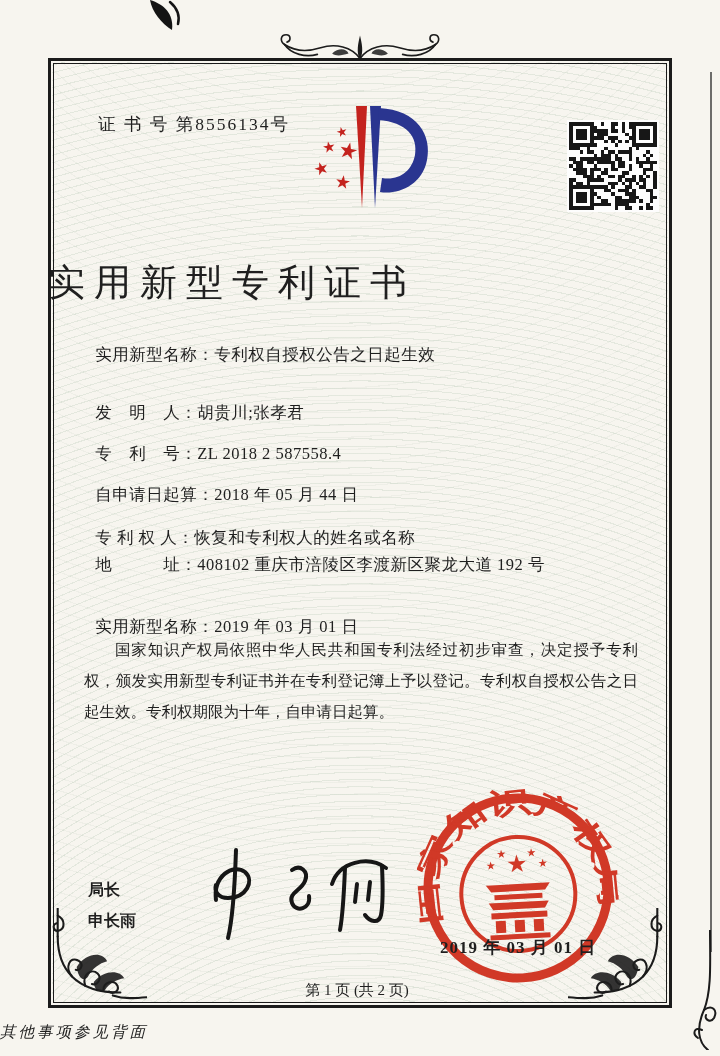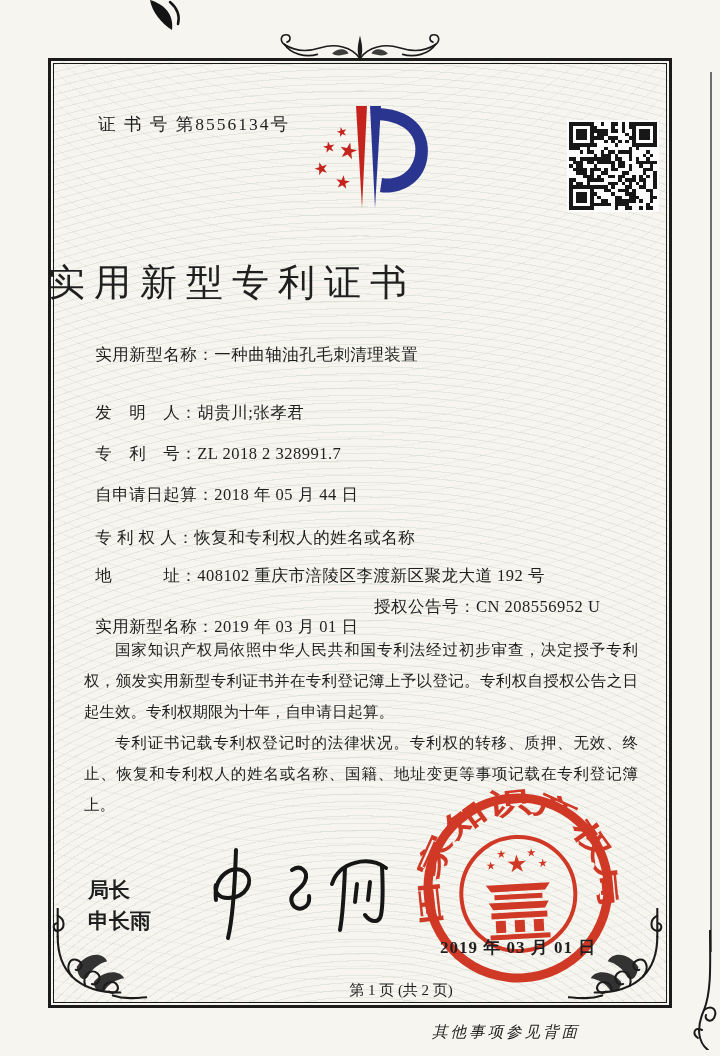--- a/index.html
+++ b/index.html
@@ -51,34 +51,34 @@
   .row .val{white-space:pre;}
   .pair2{position:absolute;left:288px;top:0;white-space:pre;}
   .paras{
     position:absolute;left:84px;top:634px;width:554px;
     font-size:15.5px;line-height:31px;text-align:justify;font-family:Liberation Serif, serif;
   }
   .paras p{margin:0;text-indent:2em;}
   .signer{
     position:absolute;left:88px;top:874px;
     font-family:"Liberation Sans","DejaVu Sans",sans-serif;
-    font-weight:bold;font-size:21px;line-height:31px;
+    font-weight:bold;font-size:16px;line-height:31px;
   }
   .signature{position:absolute;left:188px;top:838px;width:220px;height:108px;}
   .seal{position:absolute;left:418px;top:788px;width:200px;height:200px;opacity:.95;transform:rotate(-3deg);}
   .seal-date{
     position:absolute;left:440px;top:936px;
     font-size:17px;font-weight:600;letter-spacing:1px;white-space:pre;
   }
   .page-info{
     position:absolute;left:48px;top:981px;width:618px;text-align:center;
-    font-size:15px;white-space:pre;margin-left:44px;
+    font-size:15px;white-space:pre;
   }
   .back-note{
-    position:absolute;left:0;top:1022px;width:580px;text-align:right;
+    position:absolute;left:0;top:1022px;width:580px;text-align:left;
     font-size:15.5px;font-style:italic;letter-spacing:3px;white-space:pre;
   }
   .corner-orn{position:absolute;width:95px;height:95px;}
   .corner-bl{left:52px;top:908px;}
   .corner-br{left:568px;top:908px;transform:scaleX(-1);}
   .top-orn{position:absolute;left:278px;top:28px;width:164px;height:38px;}
   .frag-tl{position:absolute;left:144px;top:0;width:40px;height:36px;}
   .edge-line{position:absolute;left:710px;top:72px;width:2px;height:880px;background:rgba(35,35,35,.65);}
   .edge-curl{position:absolute;left:688px;top:930px;width:30px;height:120px;}
 </style>
@@ -783,45 +783,43 @@
     <div class="qd"></div>
     <div></div>
     <div class="qd"></div>
     <div class="qd"></div>
     <div></div>
   </div>
 
 <div class="title">实用新型专利证书</div>
 
 <div class="row" style="top:324px">
-  <span class="lab">实用新型名称：</span><span class="val">一种曲轴油孔毛刺清理装置</span>
+  <span class="lab">实用新型名称：</span><span class="val">专利权自授权公告之日起生效</span>
 </div>
 <div class="row" style="top:382px">
   <span class="lab">发　明　人：</span><span class="val">胡贵川;张孝君</span>
 </div>
 <div class="row" style="top:423px">
-  <span class="lab">专　利　号：</span><span class="val">ZL 2018 2 328991.7</span>
+  <span class="lab">专　利　号：</span><span class="val">ZL 2018 2 587558.4</span>
 </div>
 <div class="row" style="top:464px">
   <span class="lab">自申请日起算：</span><span class="val">2018 年 05 月 44 日</span>
 </div>
 <div class="row" style="top:507px">
   <span class="lab">专 利 权 人：</span><span class="val">恢复和专利权人的姓名或名称</span>
 </div>
-<div class="row" style="top:545px">
+<div class="row" style="top:534px">
   <span class="lab">地　　　址：</span><span class="val">408102 重庆市涪陵区李渡新区聚龙大道 192 号</span>
 </div>
 <div class="row" style="top:596px">
   <span class="lab">实用新型名称：</span><span class="val">2019 年 03 月 01 日</span>
-  <span class="pair2"><span class="lab">授权公告号：</span><span class="val">CN 208556952 U</span></span>
 </div>
 
 <div class="paras">
   <p>国家知识产权局依照中华人民共和国专利法经过初步审查，决定授予专利权，颁发实用新型专利证书并在专利登记簿上予以登记。专利权自授权公告之日起生效。专利权期限为十年，自申请日起算。</p>
-  <p>专利证书记载专利权登记时的法律状况。专利权的转移、质押、无效、终止、恢复和专利权人的姓名或名称、国籍、地址变更等事项记载在专利登记簿上。</p>
 </div>
 
 <div class="signer">
   <div>局长</div>
   <div>申长雨</div>
 </div>
 
 <svg class="signature" viewBox="0 0 220 108">
   <g fill="none" stroke="#161616" stroke-width="4" stroke-linecap="round">
     <path d="M28,62 C25,38 45,25 57,34 C67,43 58,60 40,60 C30,60 26,53 28,47"></path>

